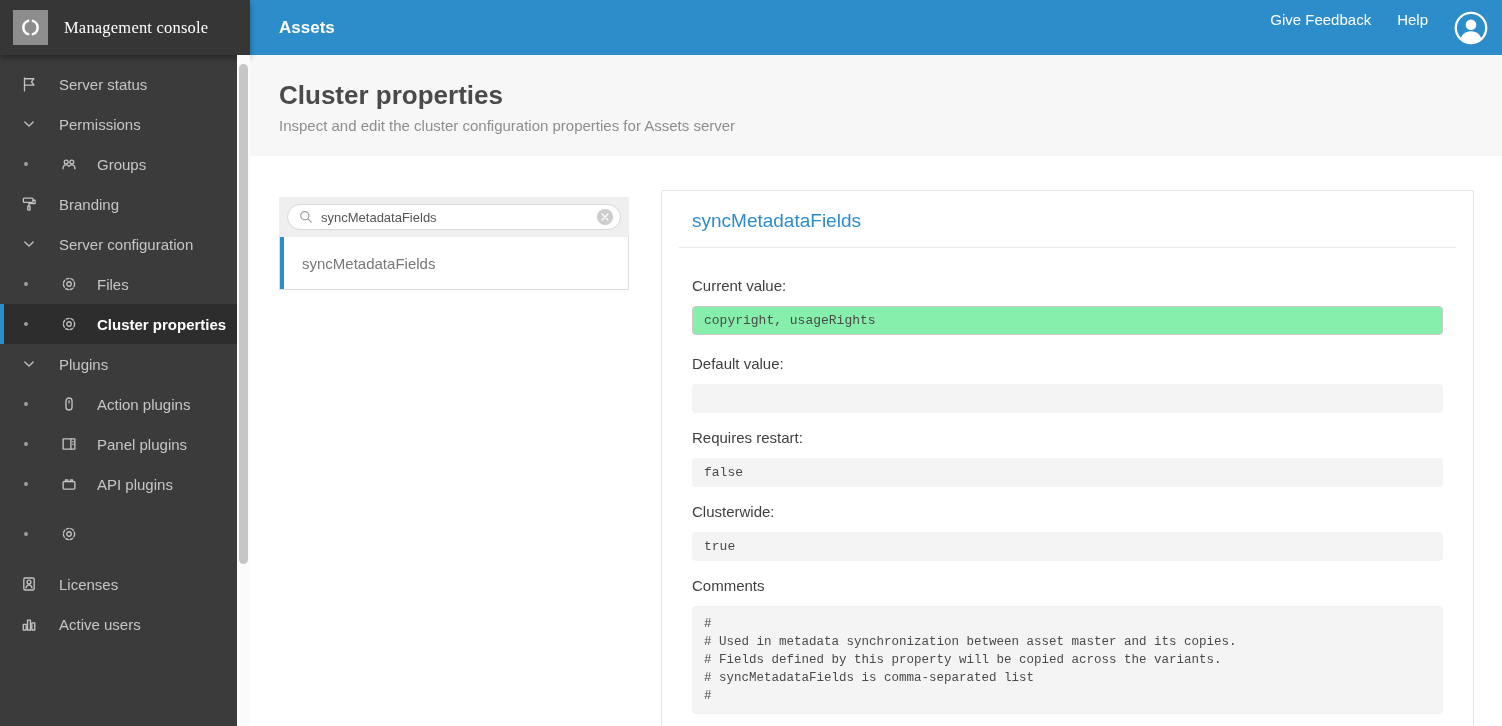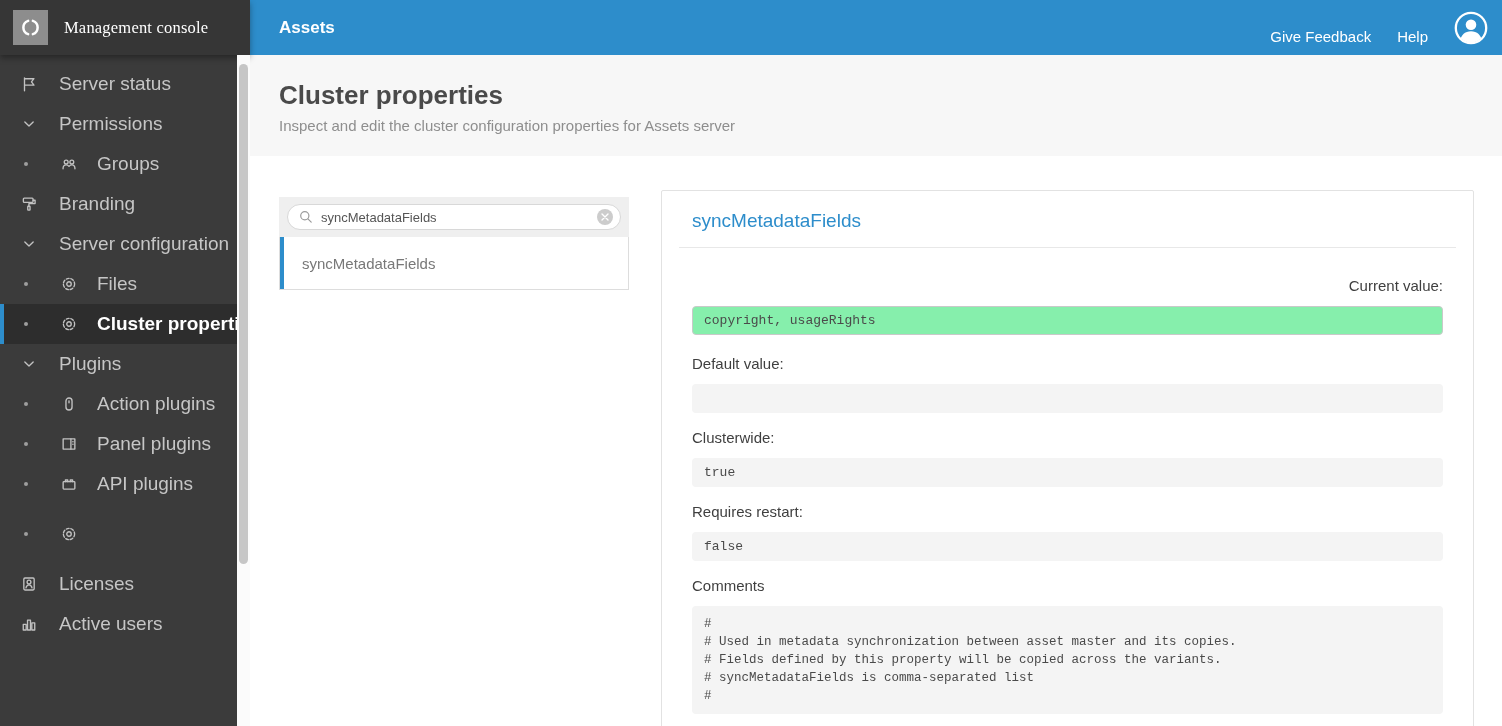--- a/index.html
+++ b/index.html
@@ -7,40 +7,40 @@
   body { font-family:"Liberation Sans", sans-serif; background:#ffffff; position:relative; }
 
   
   .sidebar { position:absolute; left:0; top:0; width:250px; height:726px; background:#3b3b3b; z-index:3; }
   .sidebar-header { height:55px; background:#363636; display:flex; align-items:center; padding-left:13px;
                     box-shadow:0 3px 6px rgba(0,0,0,0.35); position:relative; z-index:4; }
   .logo-box { width:35px; height:35px; background:#8d8d8d; display:flex; align-items:center; justify-content:center; flex:0 0 auto; }
   .app-title { color:#ffffff; font-size:16.5px; margin-left:16px; letter-spacing:0.2px; white-space:nowrap;font-family:Liberation Serif, serif; }
 
   .nav { position:absolute; left:0; top:64px; width:237px; }
-  .nav-item { position:relative; height:40px; display:flex; align-items:center; color:#c6c6c6; font-size:19px;
+  .nav-item { position:relative; height:40px; display:flex; align-items:center; color:#c6c6c6; font-size:15px;
               border-left:4px solid transparent; cursor:pointer; }
   .nav-item.selected { background:#2d2d2d; border-left-color:#2d8dcb; color:#ffffff; font-weight:bold; }
   .nav-item.two-line { height:60px; }
   .nav-bullet { position:absolute; left:20px; top:50%; width:4px; height:4px; margin-top:-2px; border-radius:50%; background:#9e9e9e; }
   .nav-icon { position:absolute; top:50%; transform:translateY(-50%); width:18px; height:18px; }
   .nav-icon svg { display:block; }
   .nav-item.top .nav-icon, .nav-item.group .nav-icon { left:16px; }
   .nav-item.sub .nav-icon { left:56px; }
   .nav-item.top .nav-label, .nav-item.group .nav-label { padding-left:55px; white-space:nowrap; }
   .nav-item.sub .nav-label { padding-left:93px; white-space:nowrap; }
   .nav-item.two-line .nav-label { white-space:normal; width:215px; line-height:20px; }
 
   .side-track { position:absolute; right:0; top:55px; width:13px; height:671px; background:#fbfbfb; z-index:5; }
   .side-thumb { position:absolute; left:2px; top:9px; width:9px; height:500px; background:#c6c6c6; border-radius:5px; }
 
   
   .topbar { position:absolute; left:250px; top:0; right:0; height:55px; background:#2d8dcb; display:flex; align-items:center; z-index:2;gap:19px; }
   .topbar-title { color:#ffffff; font-size:17px; font-weight:bold; margin-left:29px; }
-  .topbar-right { margin-left:auto; display:flex; align-items:flex-end; margin-right:14px; }
+  .topbar-right { margin-left:auto; display:flex; align-items:flex-start; margin-right:14px; }
   .topbar-link { color:#ffffff; font-size:15px; cursor:pointer; margin-right:26px; white-space:nowrap; }
   .avatar { width:34px; height:34px; cursor:pointer; }
 
   
   .page-header { position:absolute; left:250px; top:55px; right:0; height:101px; background:#f7f7f7; }
   .page-title { position:absolute; left:29px; top:25px; font-size:26px; font-weight:600; color:#4a4a4a; }
   .page-subtitle { position:absolute; left:29px; top:62px; font-size:15px; color:#8e8e8e; }
 
   
   .left-panel { position:absolute; left:279px; top:197px; width:350px; }
@@ -56,21 +56,21 @@
   .prop-item { height:52px; display:flex; align-items:center; font-size:15px; color:#787878;
                border-left:4px solid transparent; padding-left:18px; cursor:pointer; }
   .prop-item.selected { border-left-color:#2d8dcb; }
 
   
   .card { position:absolute; left:661px; top:190px; width:813px; height:600px; background:#ffffff;
           border:1px solid #e2e2e2; border-radius:2px; padding:19px 30px; }
   .card-title { color:#2d8dcb; font-size:19px; font-weight:400; }
   .card-divider { border:none; border-top:1px solid #e8e8e8; margin:15px -13px 0; }
   .field-label { font-size:15px; color:#3f3f3f; margin:16px 0 12px; }
-  .field:first-child .field-label { margin-top:29px;text-align:right; }
+  .field:first-child .field-label { margin-top:29px; }
   .field:nth-child(2) .field-label { margin-top:20px; }
   .field-input { width:100%; height:29px; border:1px solid #c9c9c9; border-radius:4px; background:#86efac;
                  font-family:"Liberation Mono", monospace; font-size:13px; color:#4a4a4a; padding:0 11px; outline:none; }
   .field-box { min-height:29px; background:#f4f4f4; border-radius:4px; display:flex; align-items:center;
                font-family:"Liberation Mono", monospace; font-size:13px; color:#4a4a4a; padding:0 12px; }
   .comments-box { background:#f4f4f4; border-radius:4px; padding:9px 12px;
                   font-family:"Liberation Mono", monospace; font-size:12.5px; color:#4a4a4a;
                   line-height:18px; white-space:pre; }
 </style>
 </head>
@@ -277,26 +277,26 @@
 <div class="card">
   <h2 class="card-title">syncMetadataFields</h2>
   <hr class="card-divider">
   <div id="fields">
       <div class="field"><div class="field-label">Current value:</div><input class="field-input" value="copyright, usageRights" style=""></div>
       <div class="field">
         <div class="field-label">Default value:</div>
         <div class="field-box"></div>
       </div>
       <div class="field">
+        <div class="field-label">Requires restart:</div>
+        <div class="field-box">false</div>
+      </div>
+      <div class="field">
         <div class="field-label">Clusterwide:</div>
         <div class="field-box">true</div>
-      </div>
-      <div class="field">
-        <div class="field-label">Requires restart:</div>
-        <div class="field-box">false</div>
       </div>
     </div>
   <div class="field">
     <div class="field-label">Comments</div>
     <div class="comments-box" id="comments-box">#
 # Used in metadata synchronization between asset master and its copies.
 # Fields defined by this property will be copied across the variants.
 # syncMetadataFields is comma-separated list
 #</div>
   </div>

